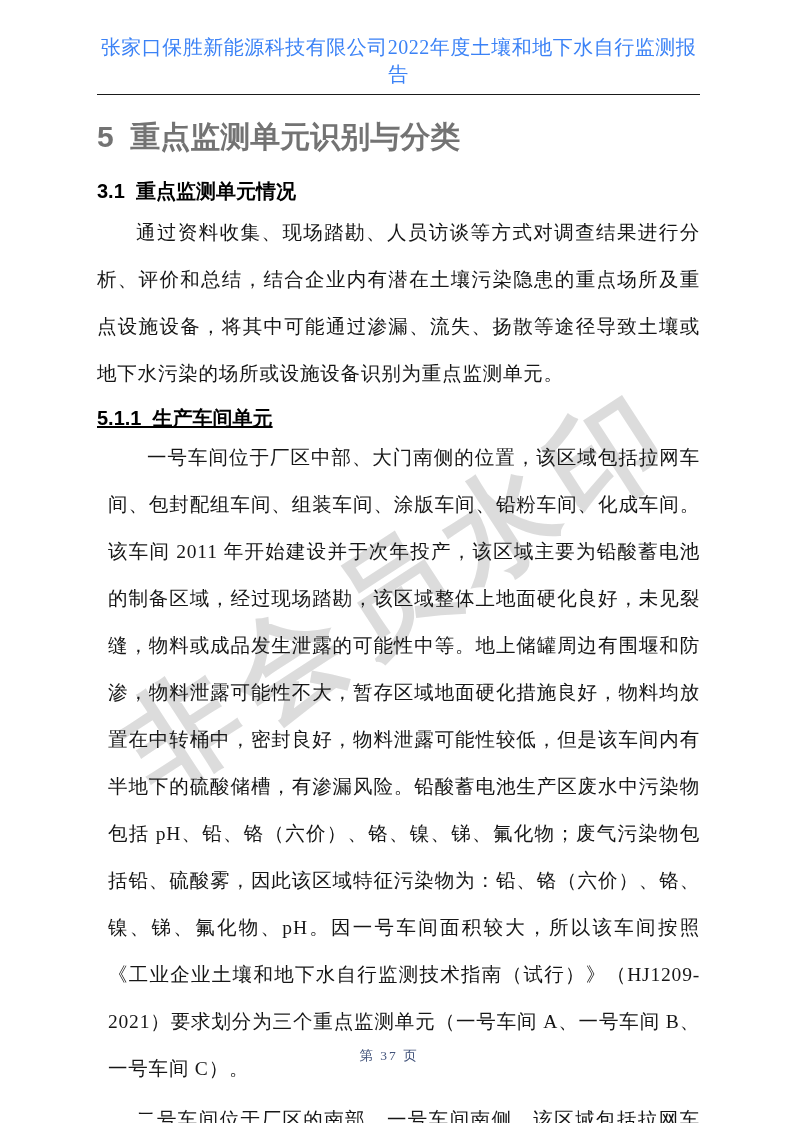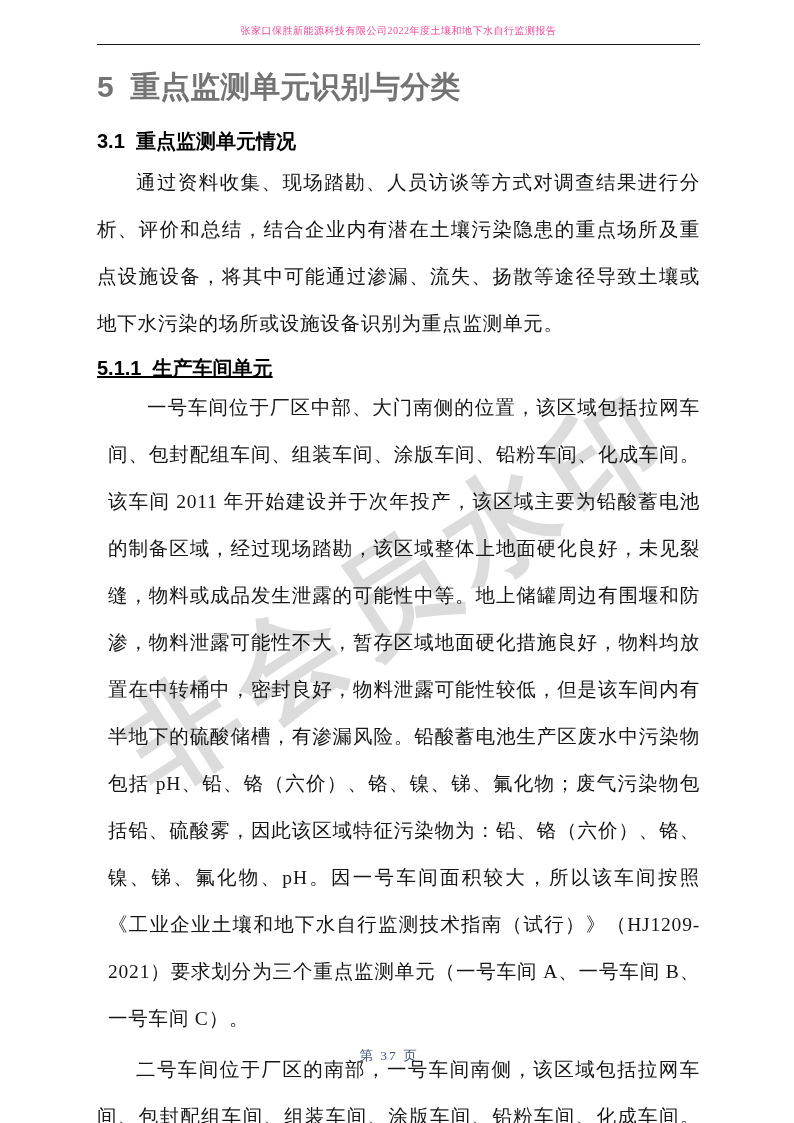--- a/index.html
+++ b/index.html
@@ -11,25 +11,25 @@
     font-family:"Liberation Serif","DejaVu Serif",serif;
     color:#161616;
     overflow:hidden;
   }
   .content{
     position:relative;
     z-index:1;
     padding:0 94px 0 97px;
   }
   .doc-header{
-    padding-top:24px;
+    padding-top:34px;
     text-align:center;
-    font-size:10px;
+    font-size:20px;
     letter-spacing:0.5px;
-    color:#ec4899;
+    color:#3b82f6;
   }
   .header-rule{
     margin:6px 0 0 0;
     border:none;
     border-top:1.6px solid #1a1a1a;
   }
   .chapter-title{
     margin-top:22px;
     font-size:30px;
     font-weight:bold;

